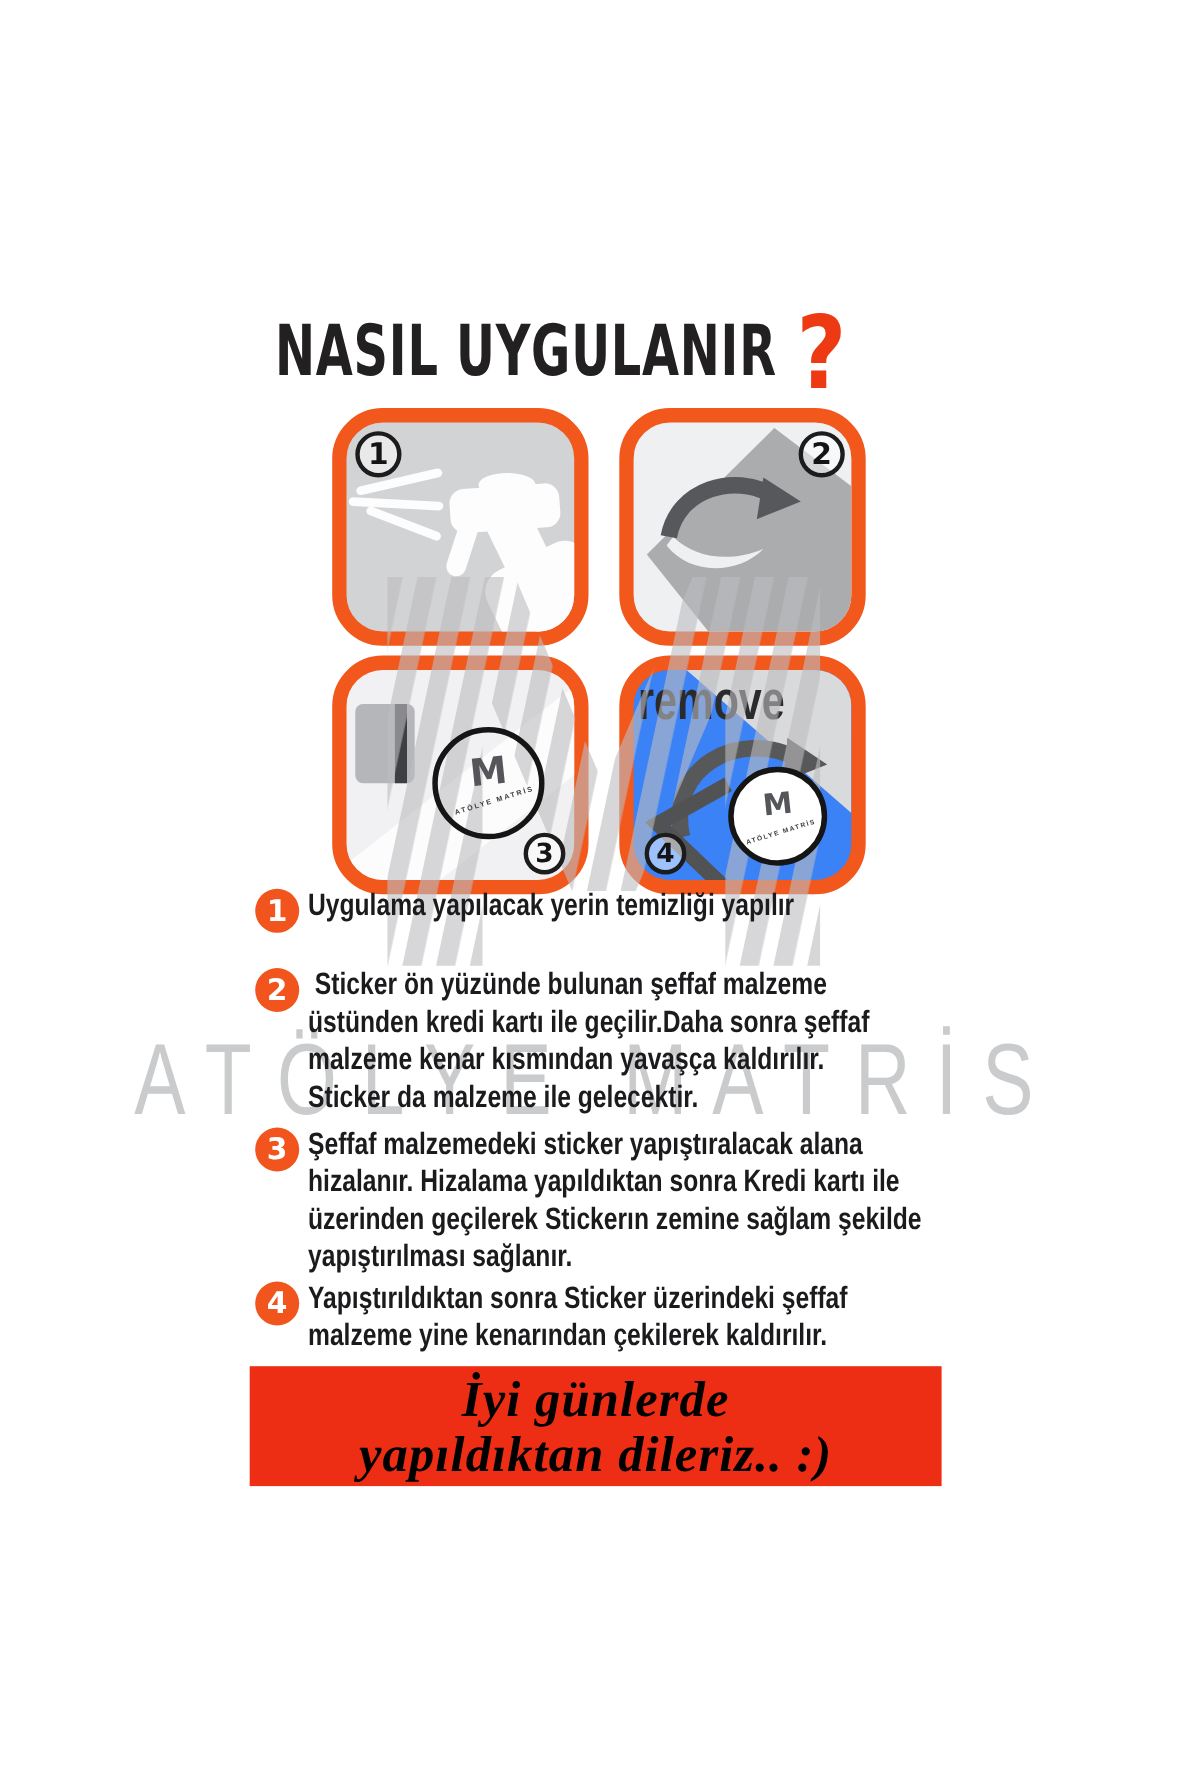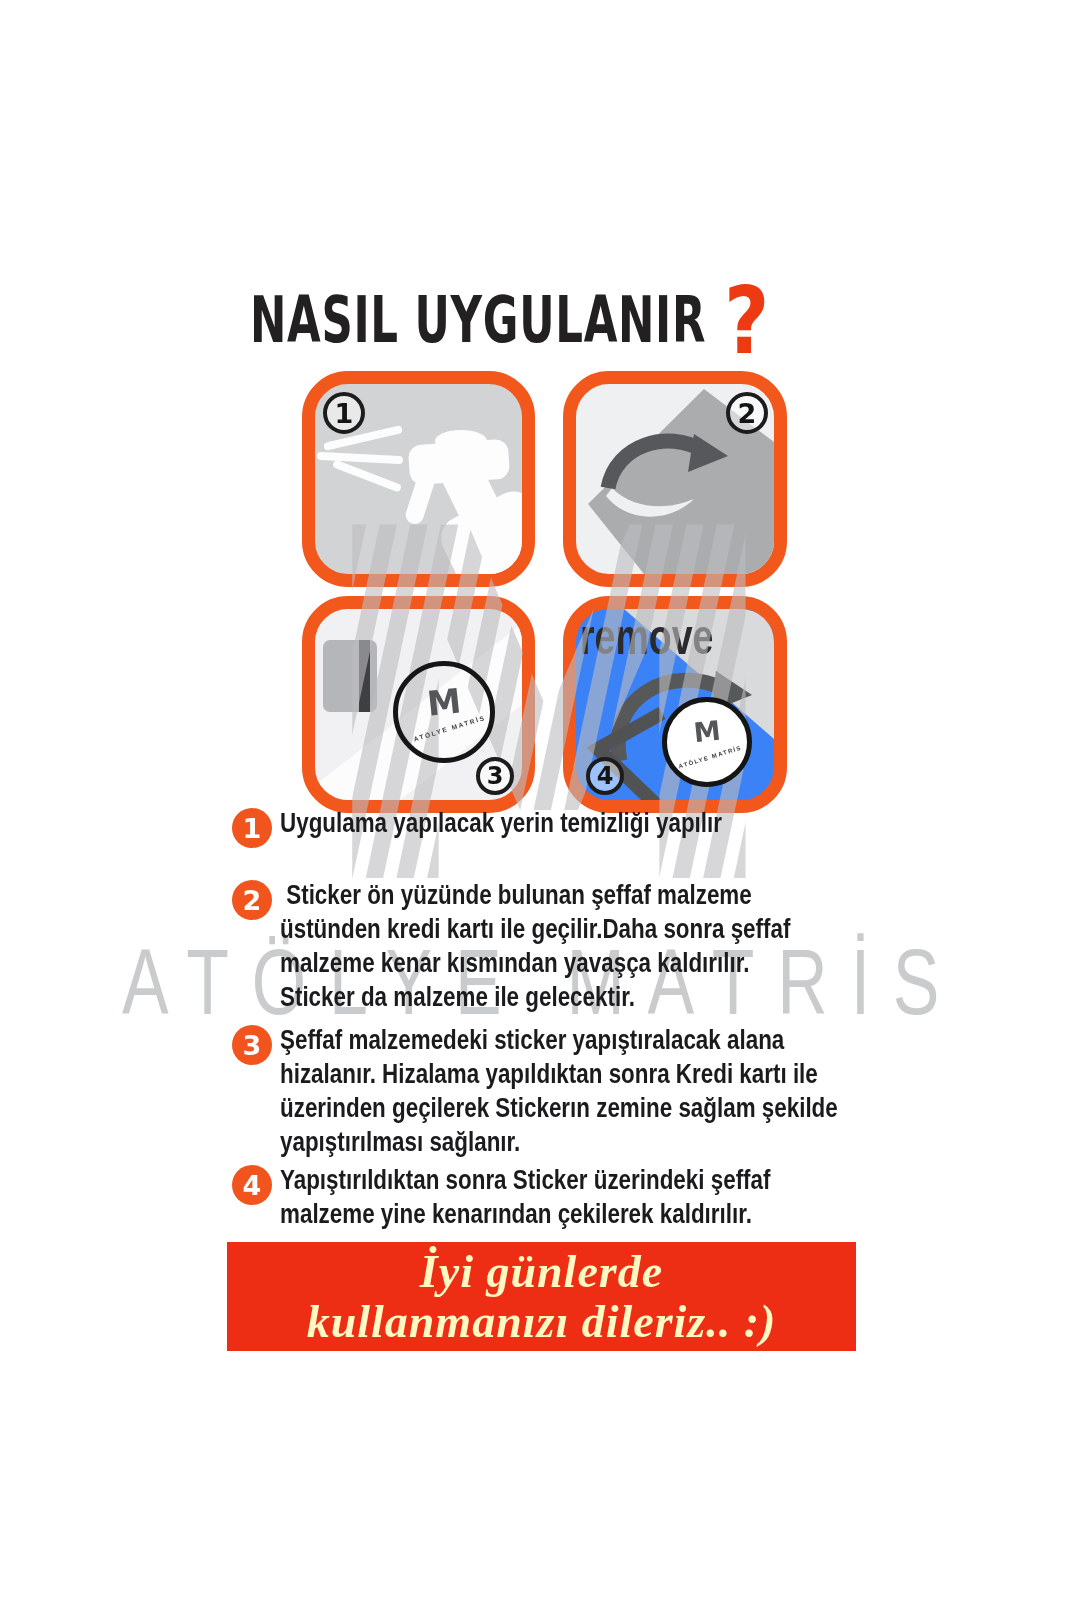--- a/index.html
+++ b/index.html
@@ -73,21 +73,21 @@
   .inst{position:absolute;left:230px;width:640px;}
   .inum{position:absolute;left:2px;top:2px;width:40px;height:40px;border-radius:50%;background:#f1541d;
         color:#ffffff;display:flex;align-items:center;justify-content:center;
         font:bold 27px "DejaVu Sans",sans-serif;}
   .itext{margin-left:50px;font:bold 28px/34px "Liberation Sans",sans-serif;color:#1b1b1d;
          white-space:pre-wrap;transform:scaleX(0.8);transform-origin:left top;width:780px;}
 
   
   .banner{position:absolute;left:227px;top:1242px;width:629px;height:109px;background:#ee2d15;
           display:flex;flex-direction:column;align-items:center;justify-content:center;}
-  .bl{font:bold italic 46px/50px "Liberation Serif",serif;color:#fef9c3;letter-spacing:1px;}
+  .bl{font:bold italic 46px/50px "Liberation Serif",serif;color:#000000;letter-spacing:1px;}
 </style>
 </head>
 <body>
 
 <div class="poster">
 
   <div class="wm-text">ATÖLYE MATRİS</div>
 
   <div class="title">NASIL UYGULANIR</div>
   <div class="qmark">?</div>
@@ -171,16 +171,16 @@
 yapıştırılması sağlanır.</div>
   </div>
   <div class="inst" style="top:1163px">
     <div class="inum">4</div>
     <div class="itext">Yapıştırıldıktan sonra Sticker üzerindeki şeffaf
 malzeme yine kenarından çekilerek kaldırılır.</div>
   </div>
 
   <div class="banner">
     <div class="bl">İyi günlerde</div>
-    <div class="bl">kullanmanızı dileriz.. :)</div>
+    <div class="bl">yapıldıktan dileriz.. :)</div>
   </div>
 
 </div>
 
 </body></html>

